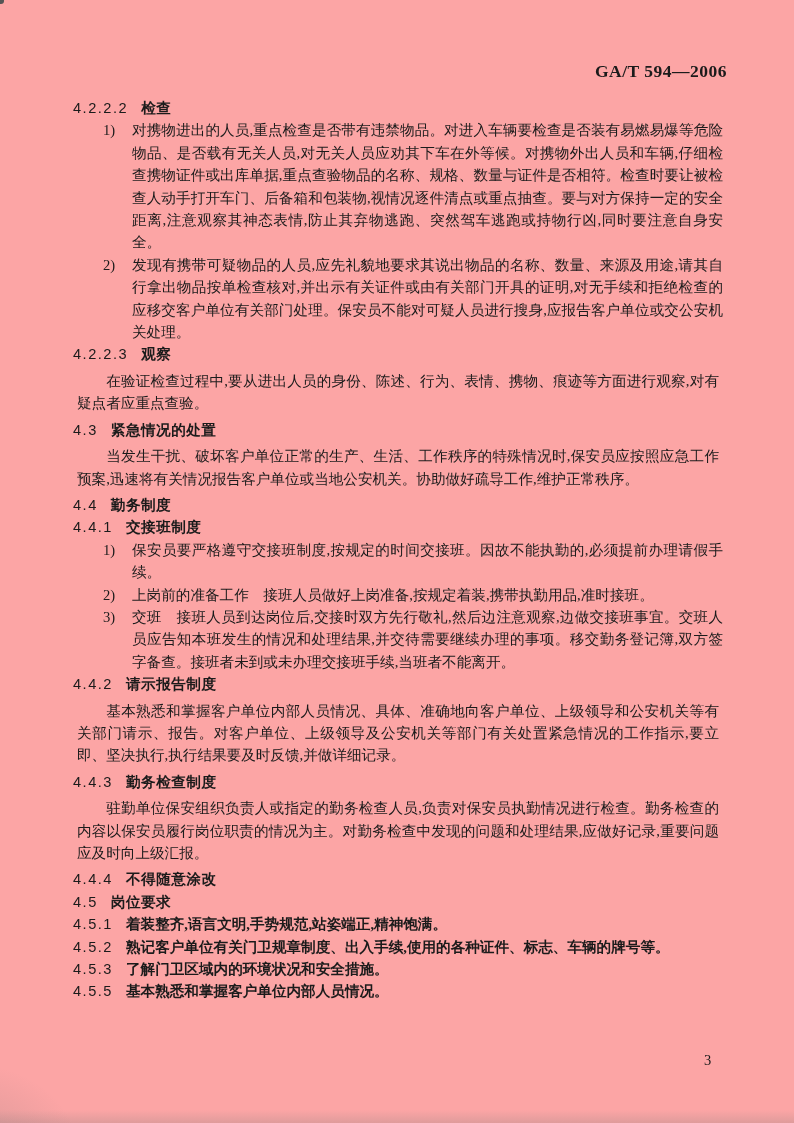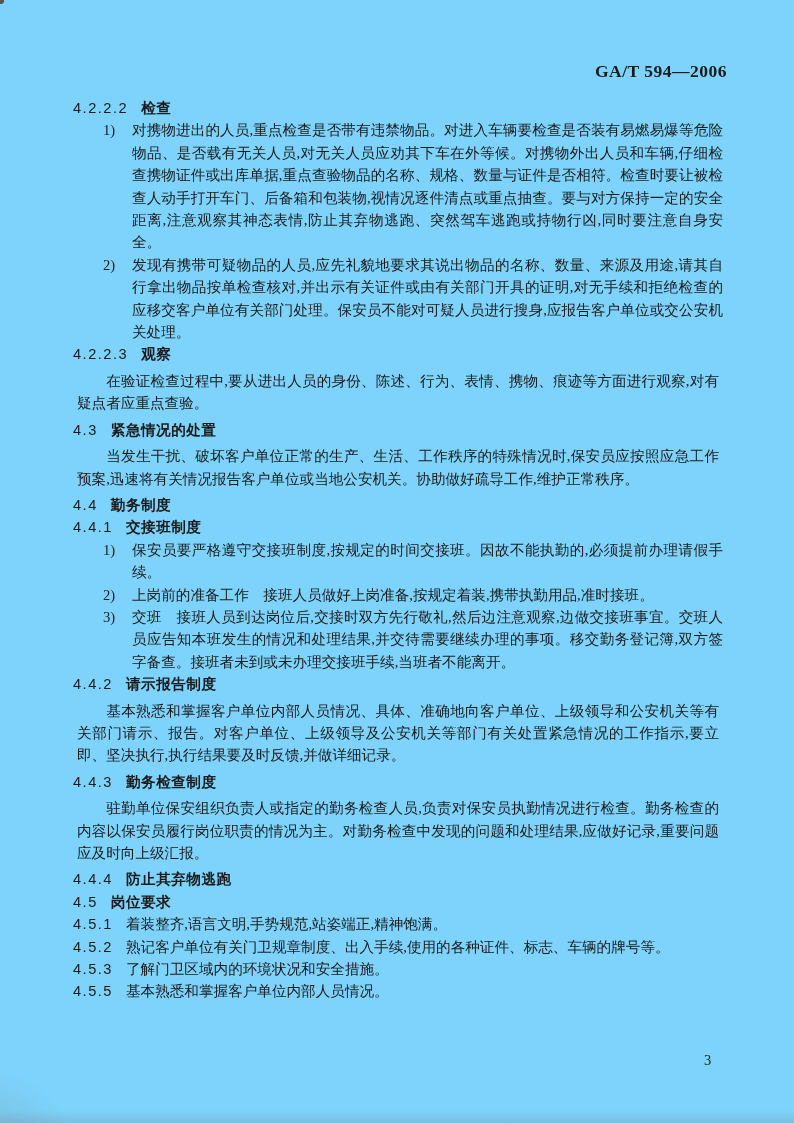--- a/index.html
+++ b/index.html
@@ -4,21 +4,21 @@
 <style>
   html, body {
     margin: 0;
     padding: 0;
     background: #ffffff;
   }
   .sheet {
     position: relative;
     width: 794px;
     height: 1123px;
-    background: #7dd3fc;
+    background: #fca5a5;
     color: #1b1b1b;
     font-family: "Liberation Serif", "DejaVu Serif", serif;
     overflow: hidden;
   }
   
   .scan-bottom {
     position: absolute;
     left: 0; right: 0; bottom: 0;
     height: 13px;
     background: linear-gradient(to bottom, rgba(120,120,120,0) 0%, rgba(120,120,120,0.22) 100%);
@@ -65,21 +65,21 @@
     white-space: nowrap;
   }
   .heading {
     font-weight: bold;
   }
   .heading .title {
     font-family: "Liberation Sans", "DejaVu Sans", sans-serif;
     letter-spacing: 0.5px;
   }
   .clause .ctext {
-    font-weight: normal;
+    font-weight: bold;
   }
   .list-item {
     position: relative;
     padding-left: 59px;
   }
   .list-item .marker {
     position: absolute;
     left: 30px;
     top: 0;
   }
@@ -126,21 +126,21 @@
         <div class="li-text">上岗前的准备工作　接班人员做好上岗准备,按规定着装,携带执勤用品,准时接班。</div>
       </div>
       <div class="block list-item">
         <span class="marker">3)</span>
         <div class="li-text">交班　接班人员到达岗位后,交接时双方先行敬礼,然后边注意观察,边做交接班事宜。交班人员应告知本班发生的情况和处理结果,并交待需要继续办理的事项。移交勤务登记簿,双方签字备查。接班者未到或未办理交接班手续,当班者不能离开。</div>
       </div>
       <div class="block heading"><span class="num">4.4.2</span><span class="title">请示报告制度</span></div>
       <p class="block para">基本熟悉和掌握客户单位内部人员情况、具体、准确地向客户单位、上级领导和公安机关等有关部门请示、报告。对客户单位、上级领导及公安机关等部门有关处置紧急情况的工作指示,要立即、坚决执行,执行结果要及时反馈,并做详细记录。</p>
       <div class="block heading"><span class="num">4.4.3</span><span class="title">勤务检查制度</span></div>
       <p class="block para">驻勤单位保安组织负责人或指定的勤务检查人员,负责对保安员执勤情况进行检查。勤务检查的内容以保安员履行岗位职责的情况为主。对勤务检查中发现的问题和处理结果,应做好记录,重要问题应及时向上级汇报。</p>
-      <div class="block heading"><span class="num">4.4.4</span><span class="title">防止其弃物逃跑</span></div>
+      <div class="block heading"><span class="num">4.4.4</span><span class="title">不得随意涂改</span></div>
       <div class="block heading"><span class="num">4.5</span><span class="title">岗位要求</span></div>
       <div class="block clause"><span class="num">4.5.1</span><span class="ctext">着装整齐,语言文明,手势规范,站姿端正,精神饱满。</span></div>
       <div class="block clause"><span class="num">4.5.2</span><span class="ctext">熟记客户单位有关门卫规章制度、出入手续,使用的各种证件、标志、车辆的牌号等。</span></div>
       <div class="block clause"><span class="num">4.5.3</span><span class="ctext">了解门卫区域内的环境状况和安全措施。</span></div>
       <div class="block clause"><span class="num">4.5.5</span><span class="ctext">基本熟悉和掌握客户单位内部人员情况。</span></div>
     </div>
 
   <div class="page-number">3</div>
 
   <div class="scan-corner"></div>

